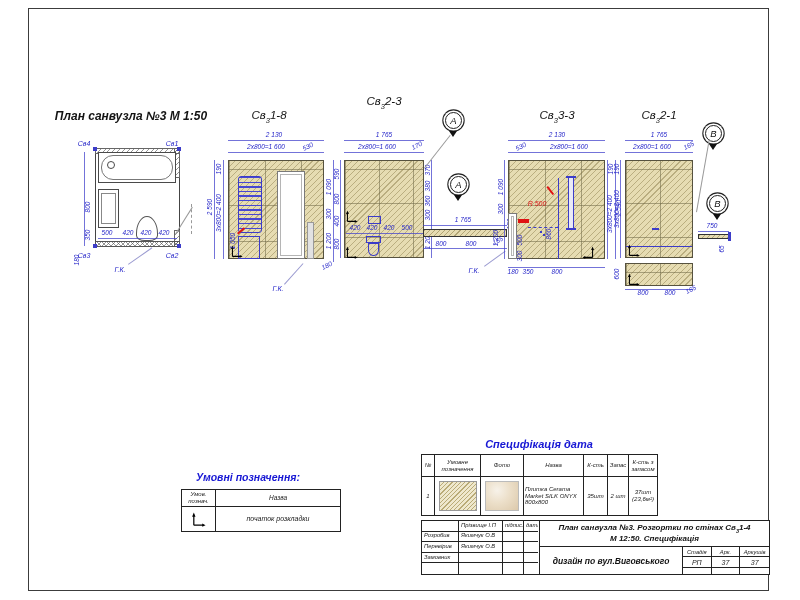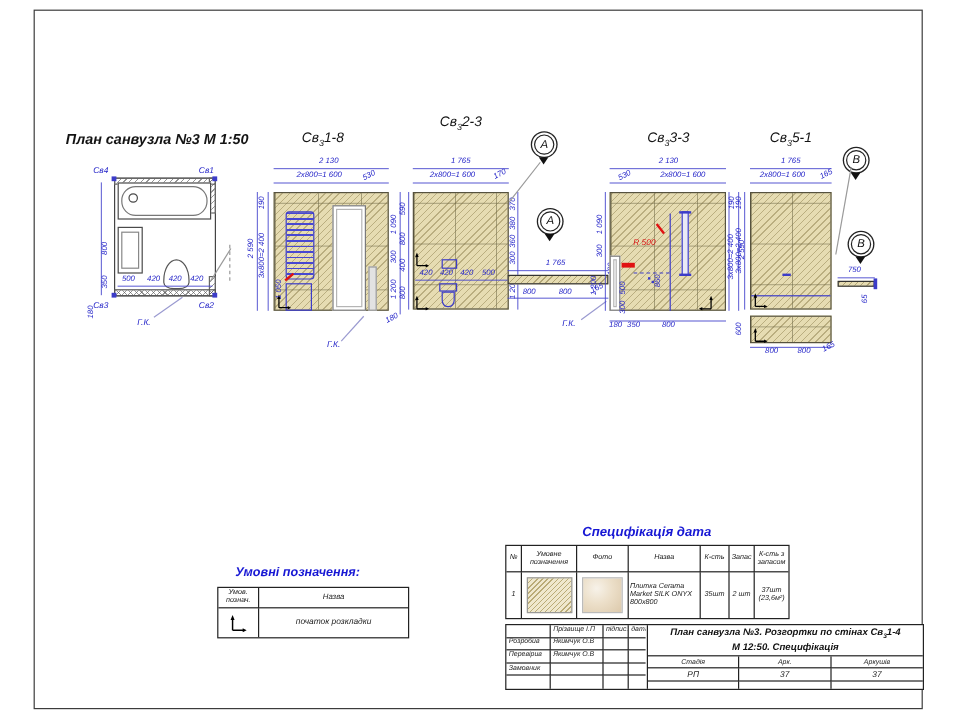--- a/index.html
+++ b/index.html
@@ -289,21 +289,21 @@
 <div class="vl" style="left:615px;top:160px;height:99px"></div>
 <span class="dr" style="left:611px;top:169px">190</span>
 <span class="dr" style="left:619px;top:208px">2 590</span>
 <span class="dr" style="left:610px;top:214px">3x800=2 400</span>
 
 <div class="hl" style="left:508px;top:267px;width:97px"></div>
 <span class="d" style="left:513px;top:272px">180</span>
 <span class="d" style="left:528px;top:272px">350</span>
 <span class="d" style="left:557px;top:272px">800</span>
 
-<div class="t" style="left:659px;top:117px"><span>Св</span><sub>3</sub><span>5-1</span></div>
+<div class="t" style="left:659px;top:117px"><span>Св</span><sub>3</sub><span>2-1</span></div>
 <div class="hl" style="left:625px;top:140px;width:68px"></div>
 <span class="d" style="left:659px;top:135px">1 765</span>
 <div class="hl" style="left:625px;top:152px;width:68px"></div>
 <span class="d" style="left:652px;top:147px">2x800=1 600</span>
 <span class="ds" style="left:689px;top:146px">165</span>
 
 <div class="wall w34" style="left:625px;top:160px;width:68px;height:98px"></div>
 <div class="bline" style="left:626px;top:246px;width:66px;height:1.2px"></div>
 <div class="bline" style="left:652px;top:228px;width:7px;height:2px"></div>
 <svg class="sla" style="left:627px;top:244px" viewBox="0 0 16 16">
@@ -405,20 +405,21 @@
     <div></div>
     <div></div>
     <div></div>
   </div>
   <div class="tb-right">
     <div class="tb-title">
       <span><span>План санвузла №3. Розгортки по стінах Св</span><sub>3</sub><span>1-4</span></span>
       <span>М 12:50. Специфікація</span>
     </div>
     <div class="tb-bottom">
+      <div class="tb-project">дизайн по вул.Виговського</div>
       <div class="tb-stage">
         <div>Стадія</div>
         <div>Арк.</div>
         <div>Аркушів</div>
         <div class="v">РП</div>
         <div class="v">37</div>
         <div class="v">37</div>
         <div></div>
         <div></div>
         <div></div>

